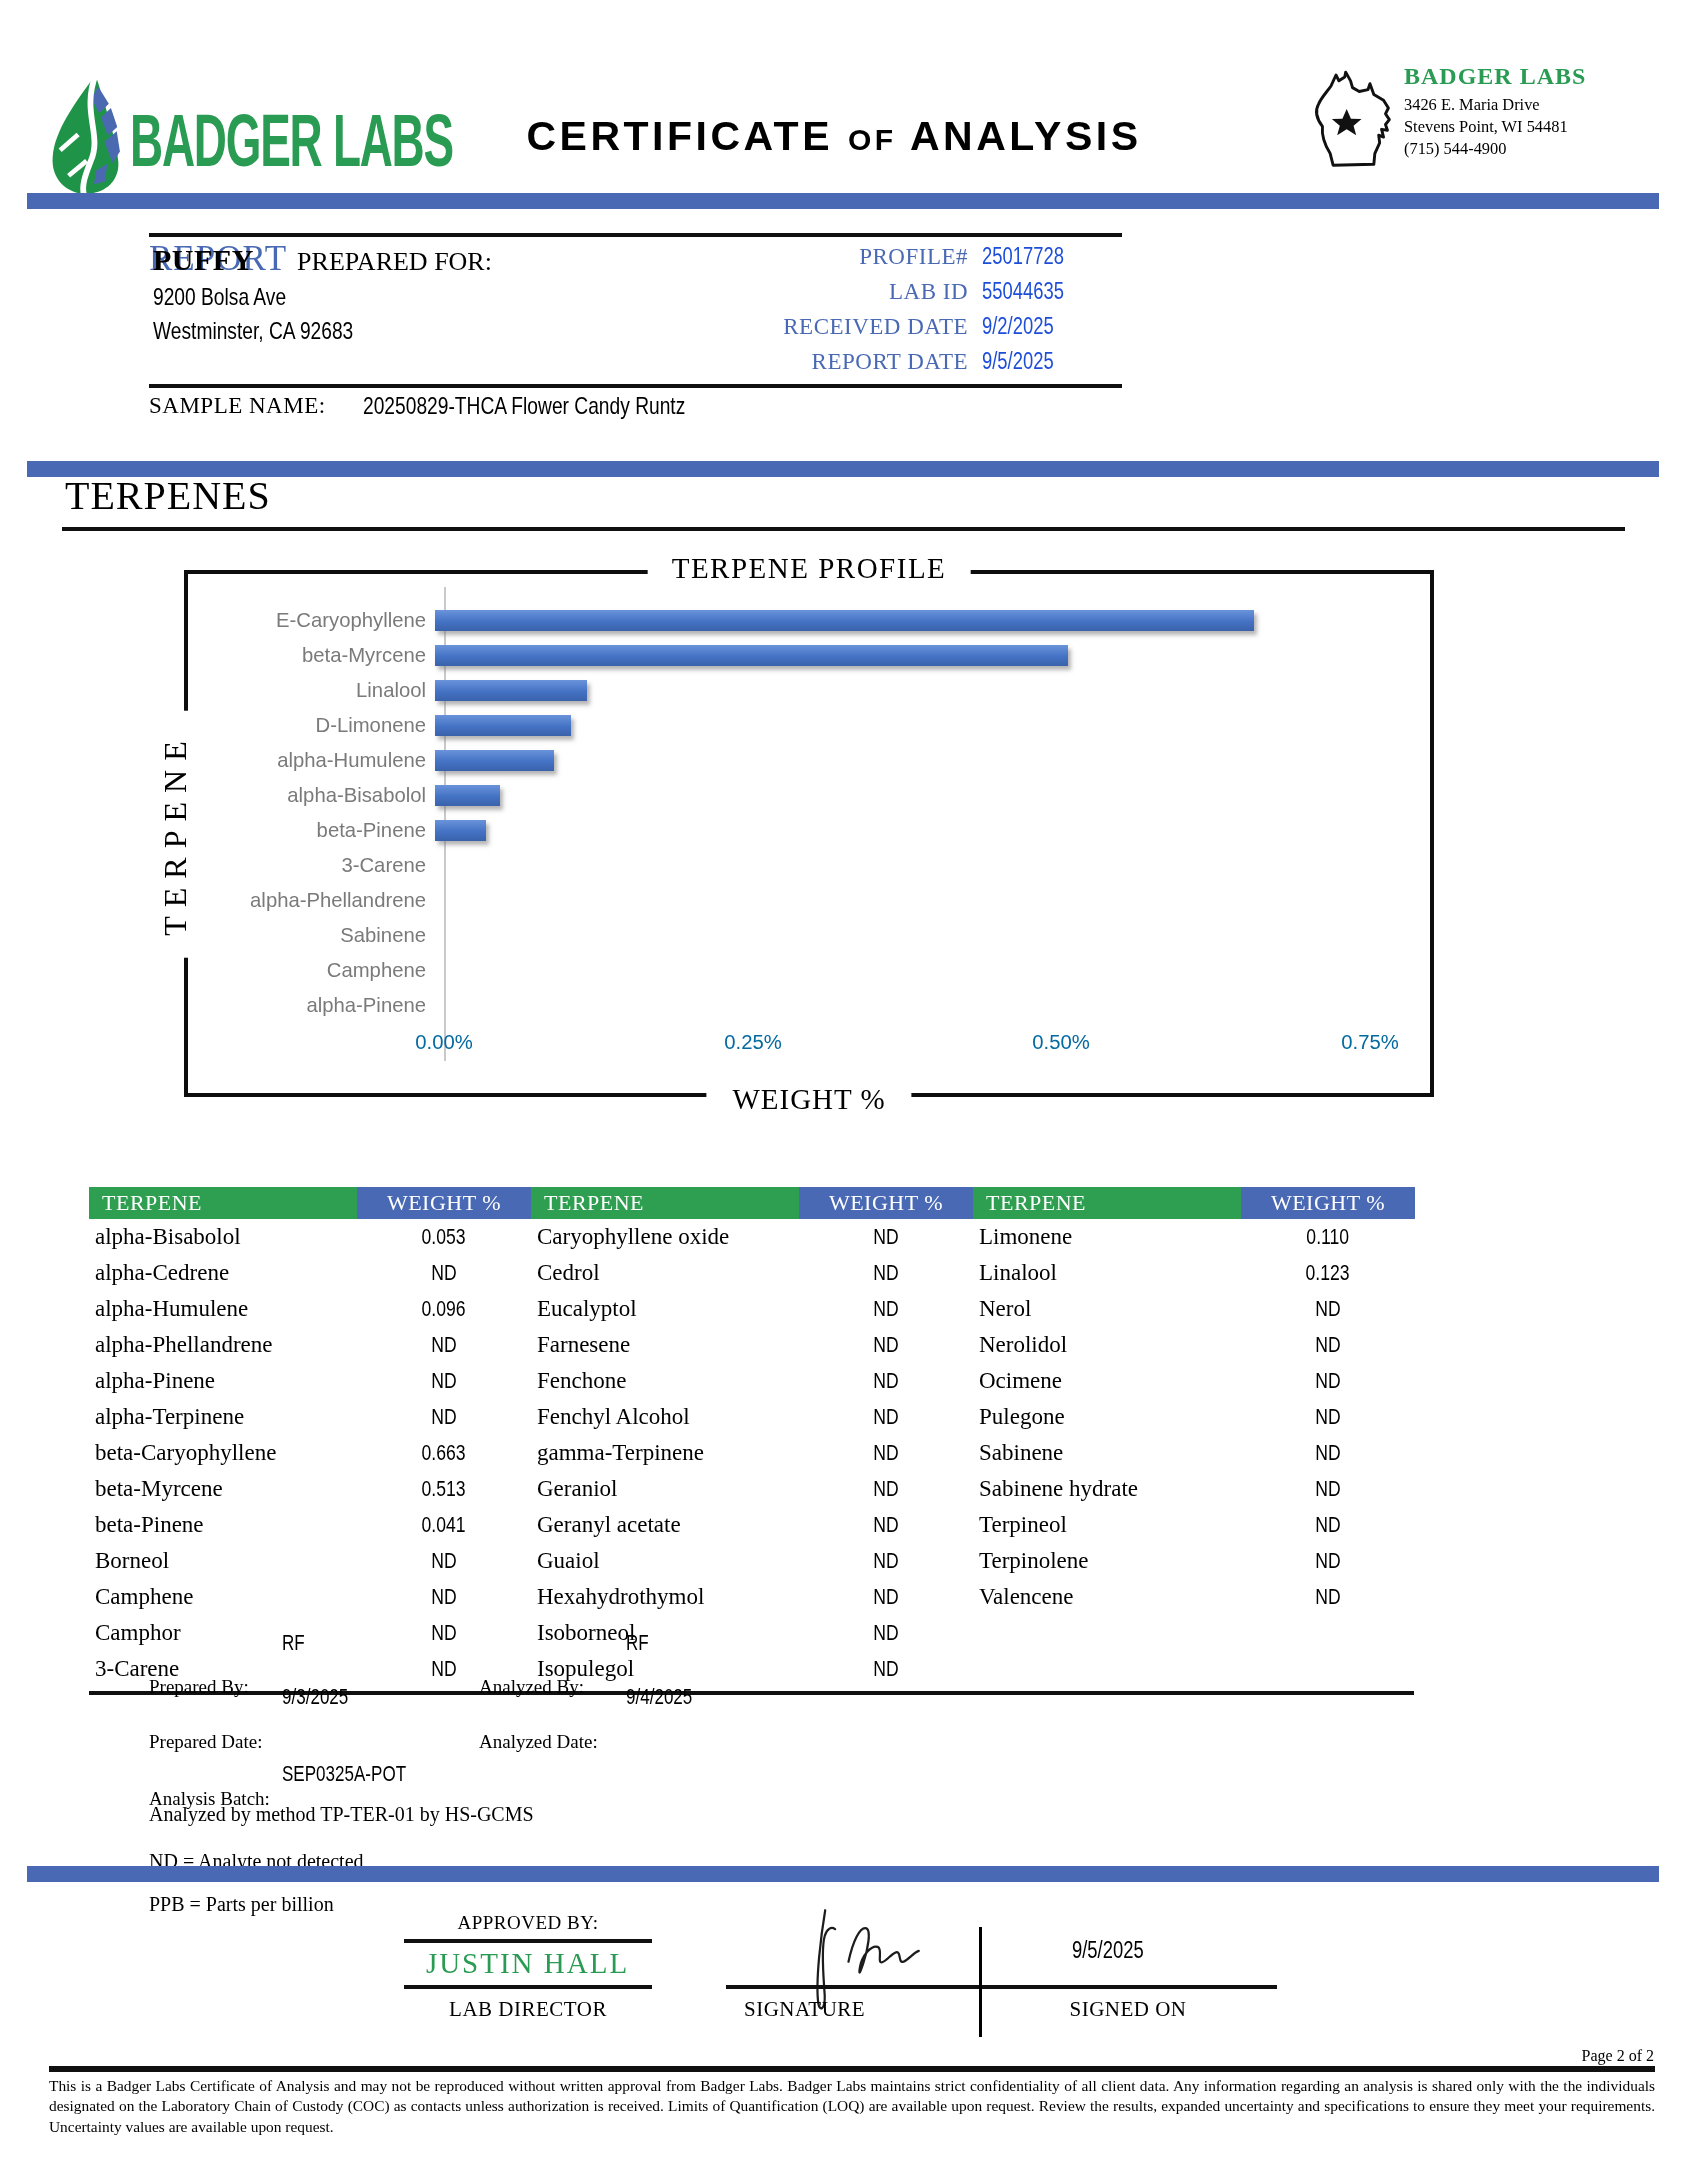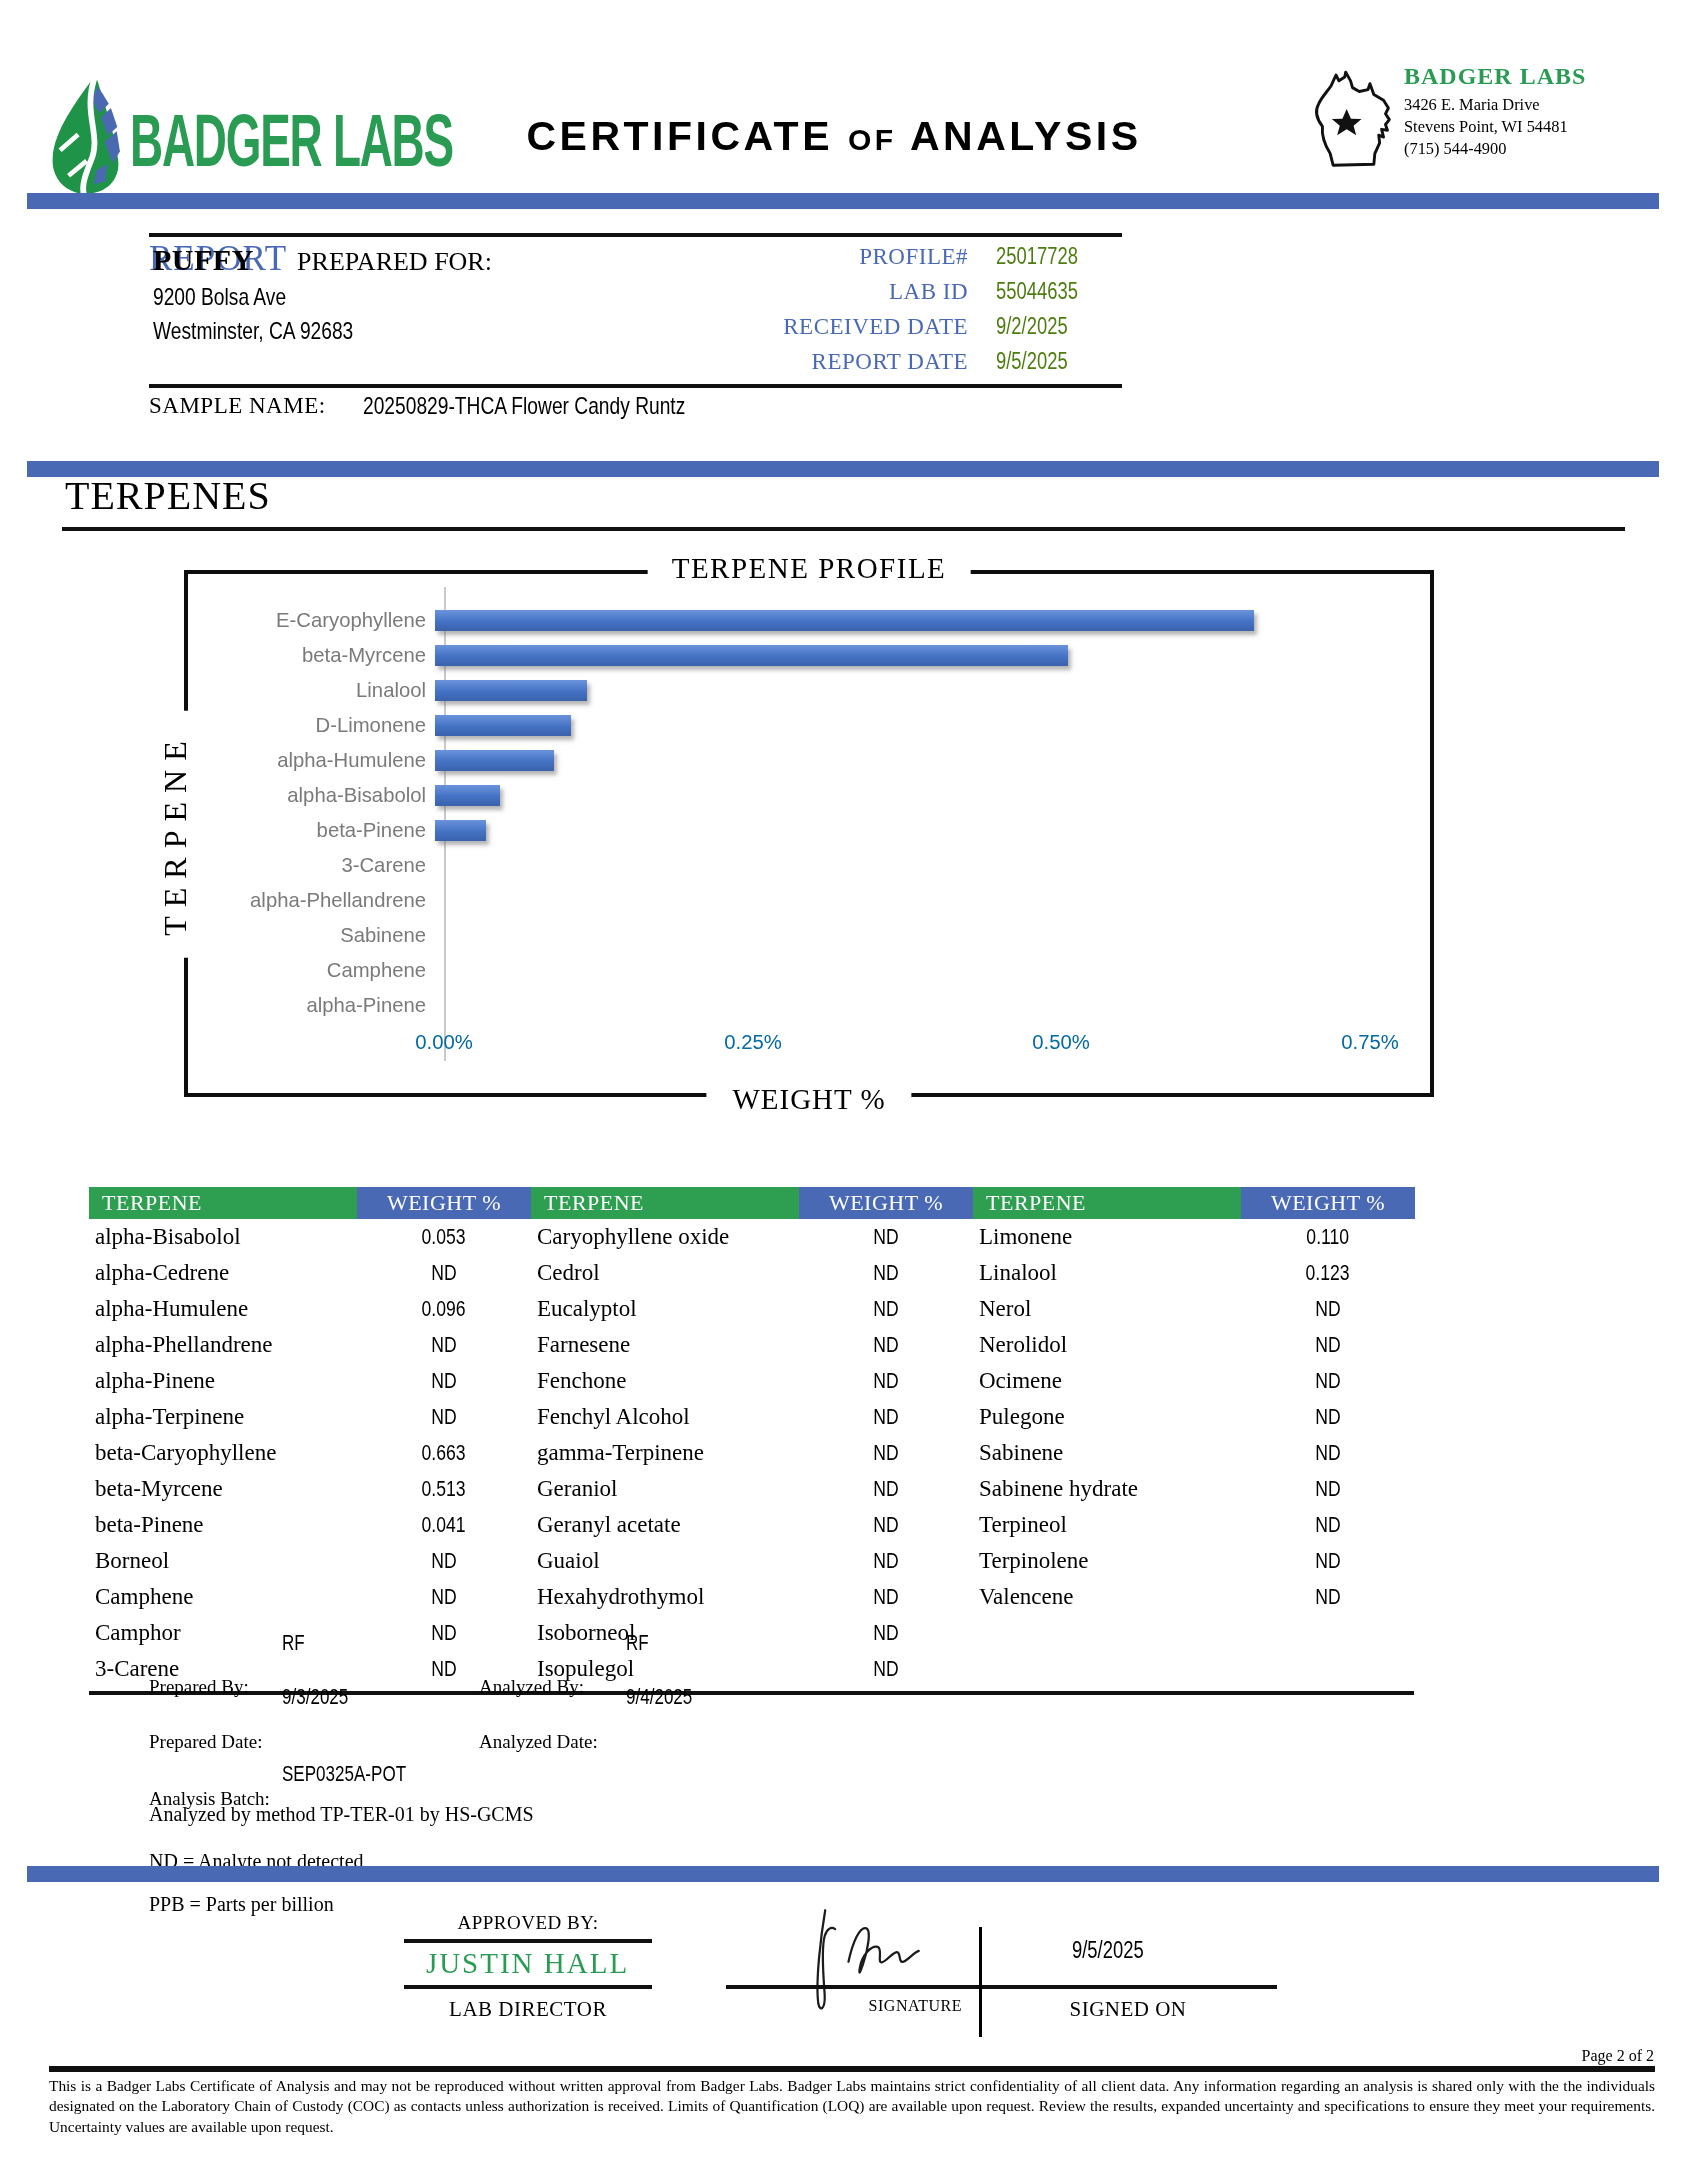--- a/index.html
+++ b/index.html
@@ -40,21 +40,21 @@
   #prepared-for{font-size:26px;margin-left:10px;}
   .hline{background:#101010;}
   #lineA{left:149px;top:233px;width:973px;height:3.5px;}
   #lineB{left:149px;top:384px;width:973px;height:3.5px;}
   #client-name{left:153px;top:243px;font-size:30px;font-weight:700;letter-spacing:0.5px;}
   #client-addr1{left:153px;top:283px;font-size:24px;}
   #client-addr2{left:153px;top:317px;font-size:24px;}
   #report-fields{left:670px;top:239px;width:645px;}
   .field-row{display:flex;height:35px;align-items:center;}
   .field-label{width:298px;text-align:right;color:var(--blue);font-size:23px;letter-spacing:0.5px;}
-  .field-value{margin-left:28px;font-size:23px;color:#4d7c0f;}
+  .field-value{margin-left:14px;font-size:23px;color:#1d4ed8;}
   #sample-label{left:149px;top:393px;font-size:23px;letter-spacing:0.5px;}
   #sample-value{left:363px;top:392px;font-size:24px;}
 
   
   #terpenes-title{left:65px;top:472px;font-size:40px;letter-spacing:1px;}
   #terpenes-underline{left:62px;top:527px;width:1563px;height:4px;}
 
   
   #chart-frame{left:184px;top:570px;width:1250px;height:527px;border:4.5px solid #0d0d0d;background:#fff;}
   #chart-title{position:absolute;left:50%;top:-22px;transform:translateX(-50%);background:#fff;
@@ -99,21 +99,21 @@
 
   
   #approved-label{left:404px;top:1912px;width:248px;text-align:center;font-size:19px;letter-spacing:0.5px;}
   #appr-line1{left:404px;top:1939px;width:248px;height:4px;}
   #approver-name{left:354px;top:1947px;width:347px;text-align:center;font-size:29px;color:var(--green);letter-spacing:2px;}
   #appr-line2{left:404px;top:1985px;width:248px;height:4px;}
   #approver-title{left:404px;top:1997px;width:248px;text-align:center;font-size:21px;letter-spacing:0.5px;}
   #sig-line{left:726px;top:1985px;width:551px;height:4px;}
   #sig-divider{left:979px;top:1927px;width:2.5px;height:110px;background:#000;}
   #signature-svg{left:747px;top:1906px;width:198px;height:107px;}
-  #signature-label{left:744px;top:1997px;width:218px;text-align:right;font-size:16px;letter-spacing:0.5px;}
+  #signature-label{left:744px;top:1997px;width:218px;text-align:left;font-size:21px;letter-spacing:0.5px;}
   #signedon-label{left:1019px;top:1997px;width:218px;text-align:center;font-size:21px;letter-spacing:0.5px;}
   #signed-date{left:1072px;top:1937px;font-size:23px;}
 
   
   #page-label{left:1439px;top:2047px;width:215px;text-align:right;font-size:16px;}
   #footer-line{left:49px;top:2066px;width:1606px;height:5.5px;}
   #disclaimer{left:49px;top:2076px;width:1606px;font-size:15.4px;line-height:20.3px;text-align:justify;}
 </style>
 </head>
 <body>

